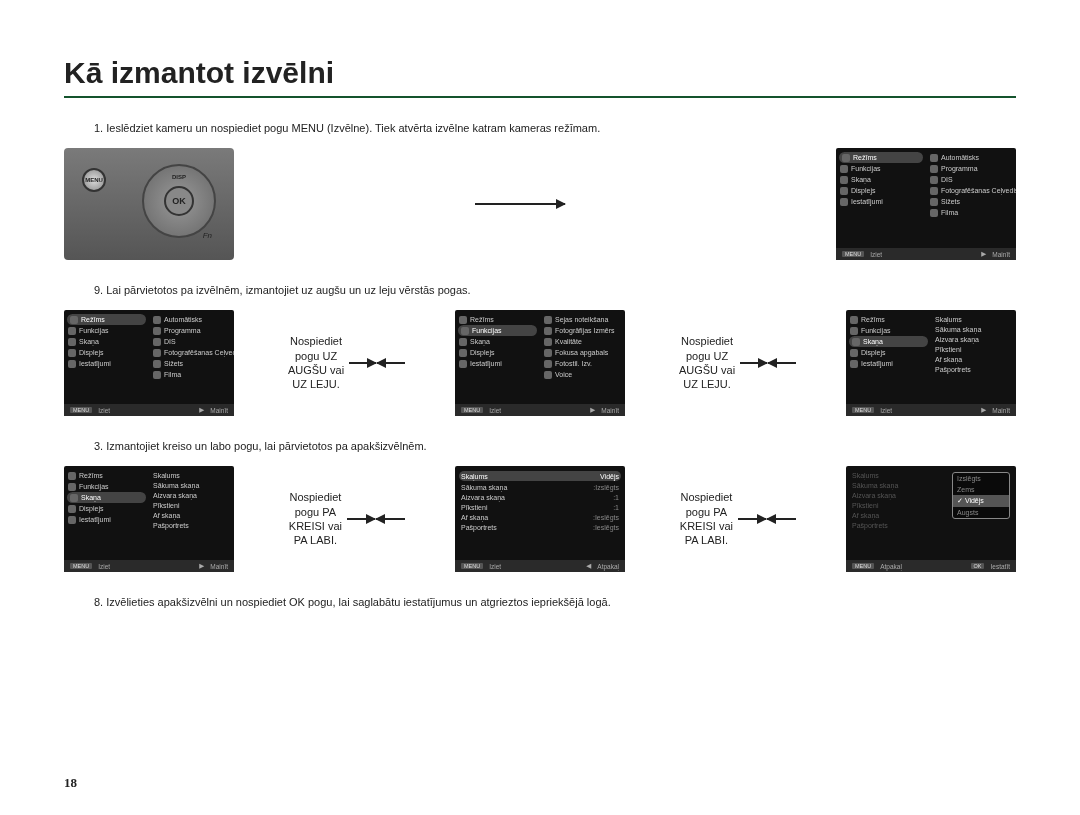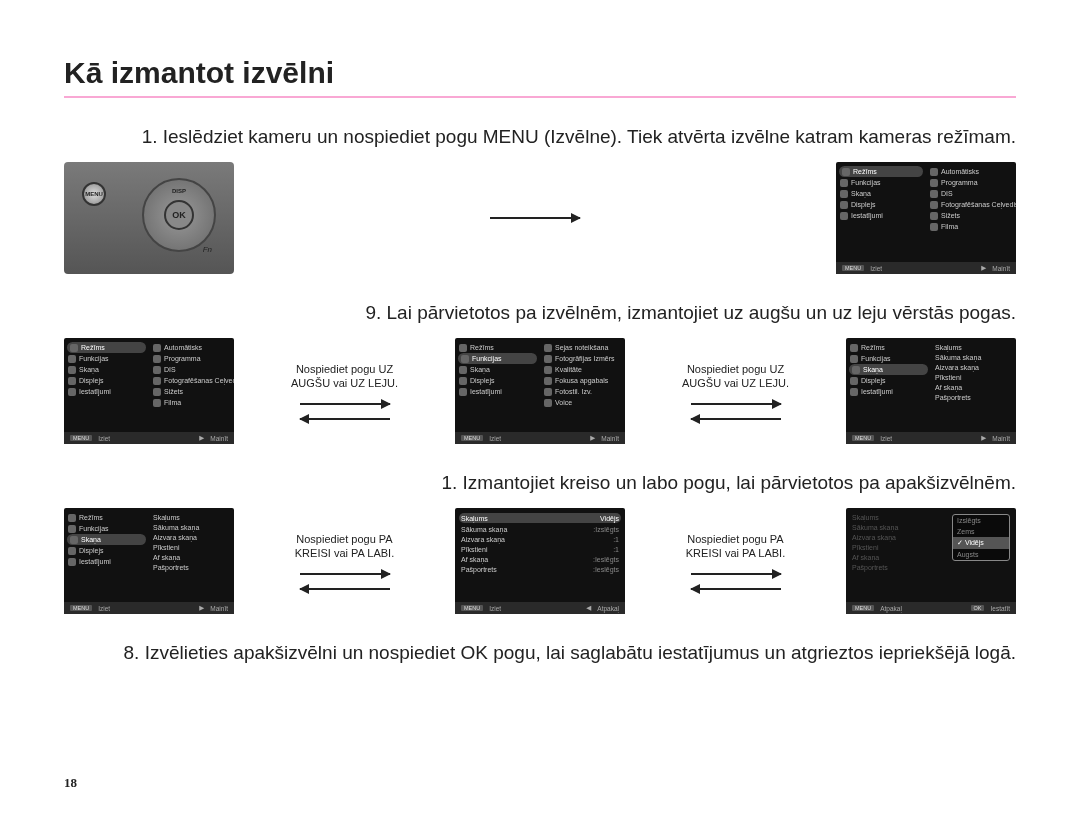--- a/index.html
+++ b/index.html
@@ -8,41 +8,39 @@
     height: 815px;
     background: #fff;
     font-family: Arial, Helvetica, sans-serif;
     color: #222;
     padding: 56px 64px 30px 64px;
     position: relative;
   }
   h1.title {
     font-size: 30px;
     font-weight: bold;
-    border-bottom: 2px solid #f9a8d4;
+    border-bottom: 2px solid #14532d;
     padding-bottom: 6px;
     margin-bottom: 24px;
   }
   .step {
-    font-size: 19px;
-    margin: 28px 0 14px 30px;
-    text-align: right;
+    font-size: 11px;
+    margin: 12px 0 14px 30px;
   }
   .row {
     display: flex;
     align-items: center;
     justify-content: space-between;
     gap: 16px;
     margin-bottom: 24px;
   }
   .arrow-block {
     display: flex;
-    flex-direction: column;
     align-items: center;
-    gap: 13px;
+    gap: 1px;
     width: 120px;
   }
   .arrow-text {
     font-size: 11px;
     text-align: center;
     line-height: 1.3;
   }
   .arrow-right, .arrow-left {
     width: 90px;
     height: 2px;
@@ -485,21 +483,21 @@
     </div>
     <div class="lcd-footer">
         <span class="tag">MENU</span>
         <span>Iziet</span>
         <span style="margin-left:auto">▶</span>
         <span>Mainīt</span>
       </div>
   </div>
 </div>
 
-<p class="step">1. Izmantojiet kreiso un labo pogu, lai pārvietotos pa apakšizvēlnēm.</p>
+<p class="step">3. Izmantojiet kreiso un labo pogu, lai pārvietotos pa apakšizvēlnēm.</p>
 
 <div class="row">
 
   <div class="lcd">
     <div class="lcd-body">
       <div class="lcd-left">
         <div class="lcd-item">
             <span class="ico"></span>
             <span>Režīms</span>
           </div>

